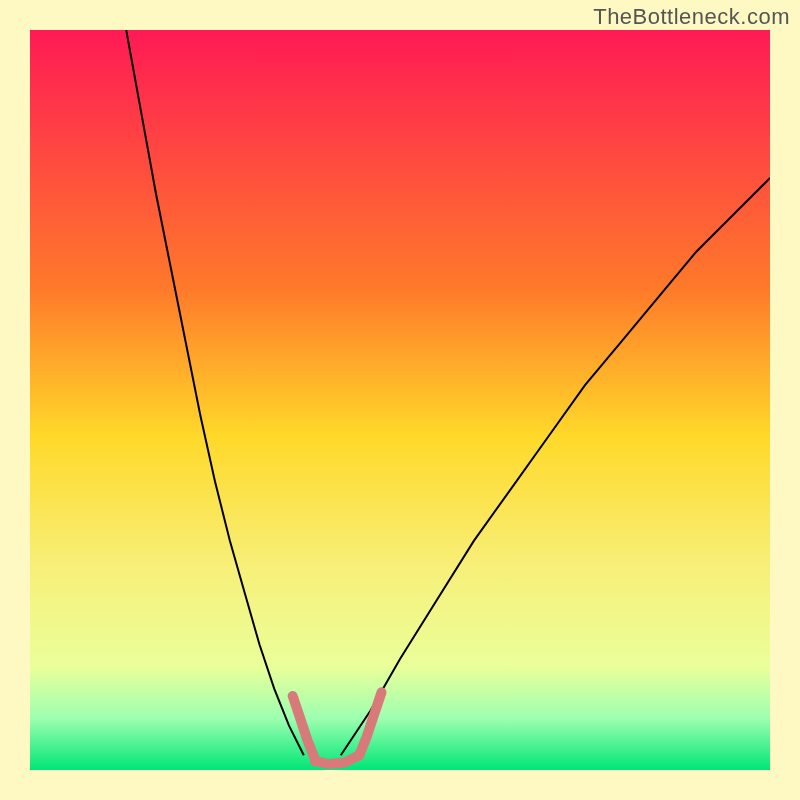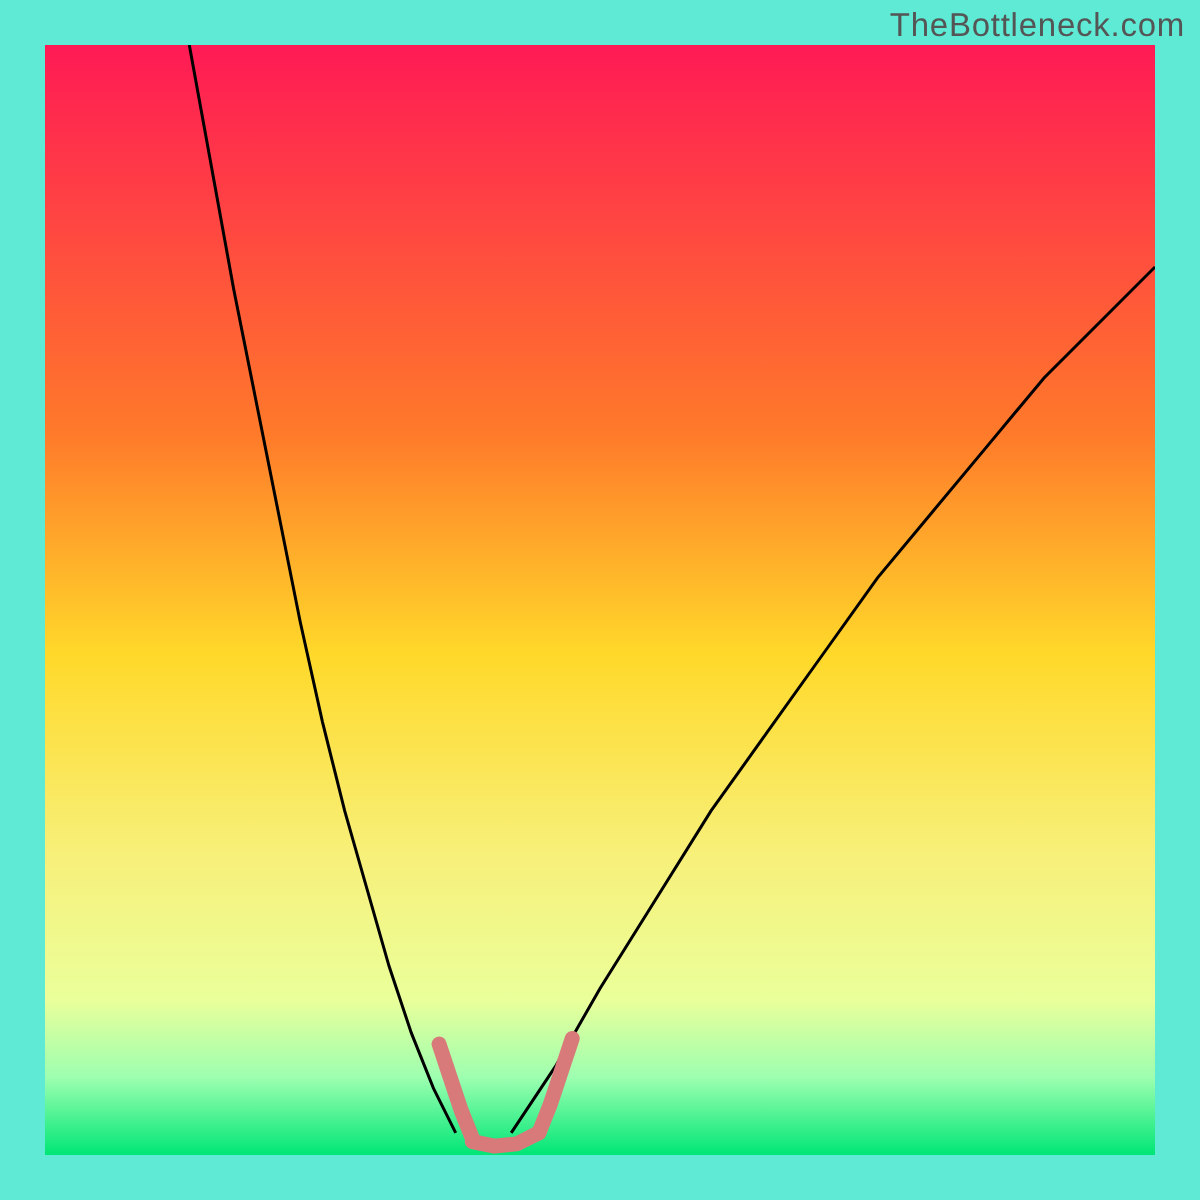--- a/index.html
+++ b/index.html
@@ -7,21 +7,21 @@
     padding: 0;
     width: 800px;
     height: 800px;
     background: #000;
     font-family: Arial, Helvetica, sans-serif;
   }
   .frame {
     position: relative;
     width: 800px;
     height: 800px;
-    background: #5eead4;
+    background: #fef9c3;
   }
   .watermark {
     position: absolute;
     top: 4px;
     right: 10px;
     color: #555;
     font-size: 22px;
     font-weight: 500;
     letter-spacing: 0.5px;
     z-index: 50;

